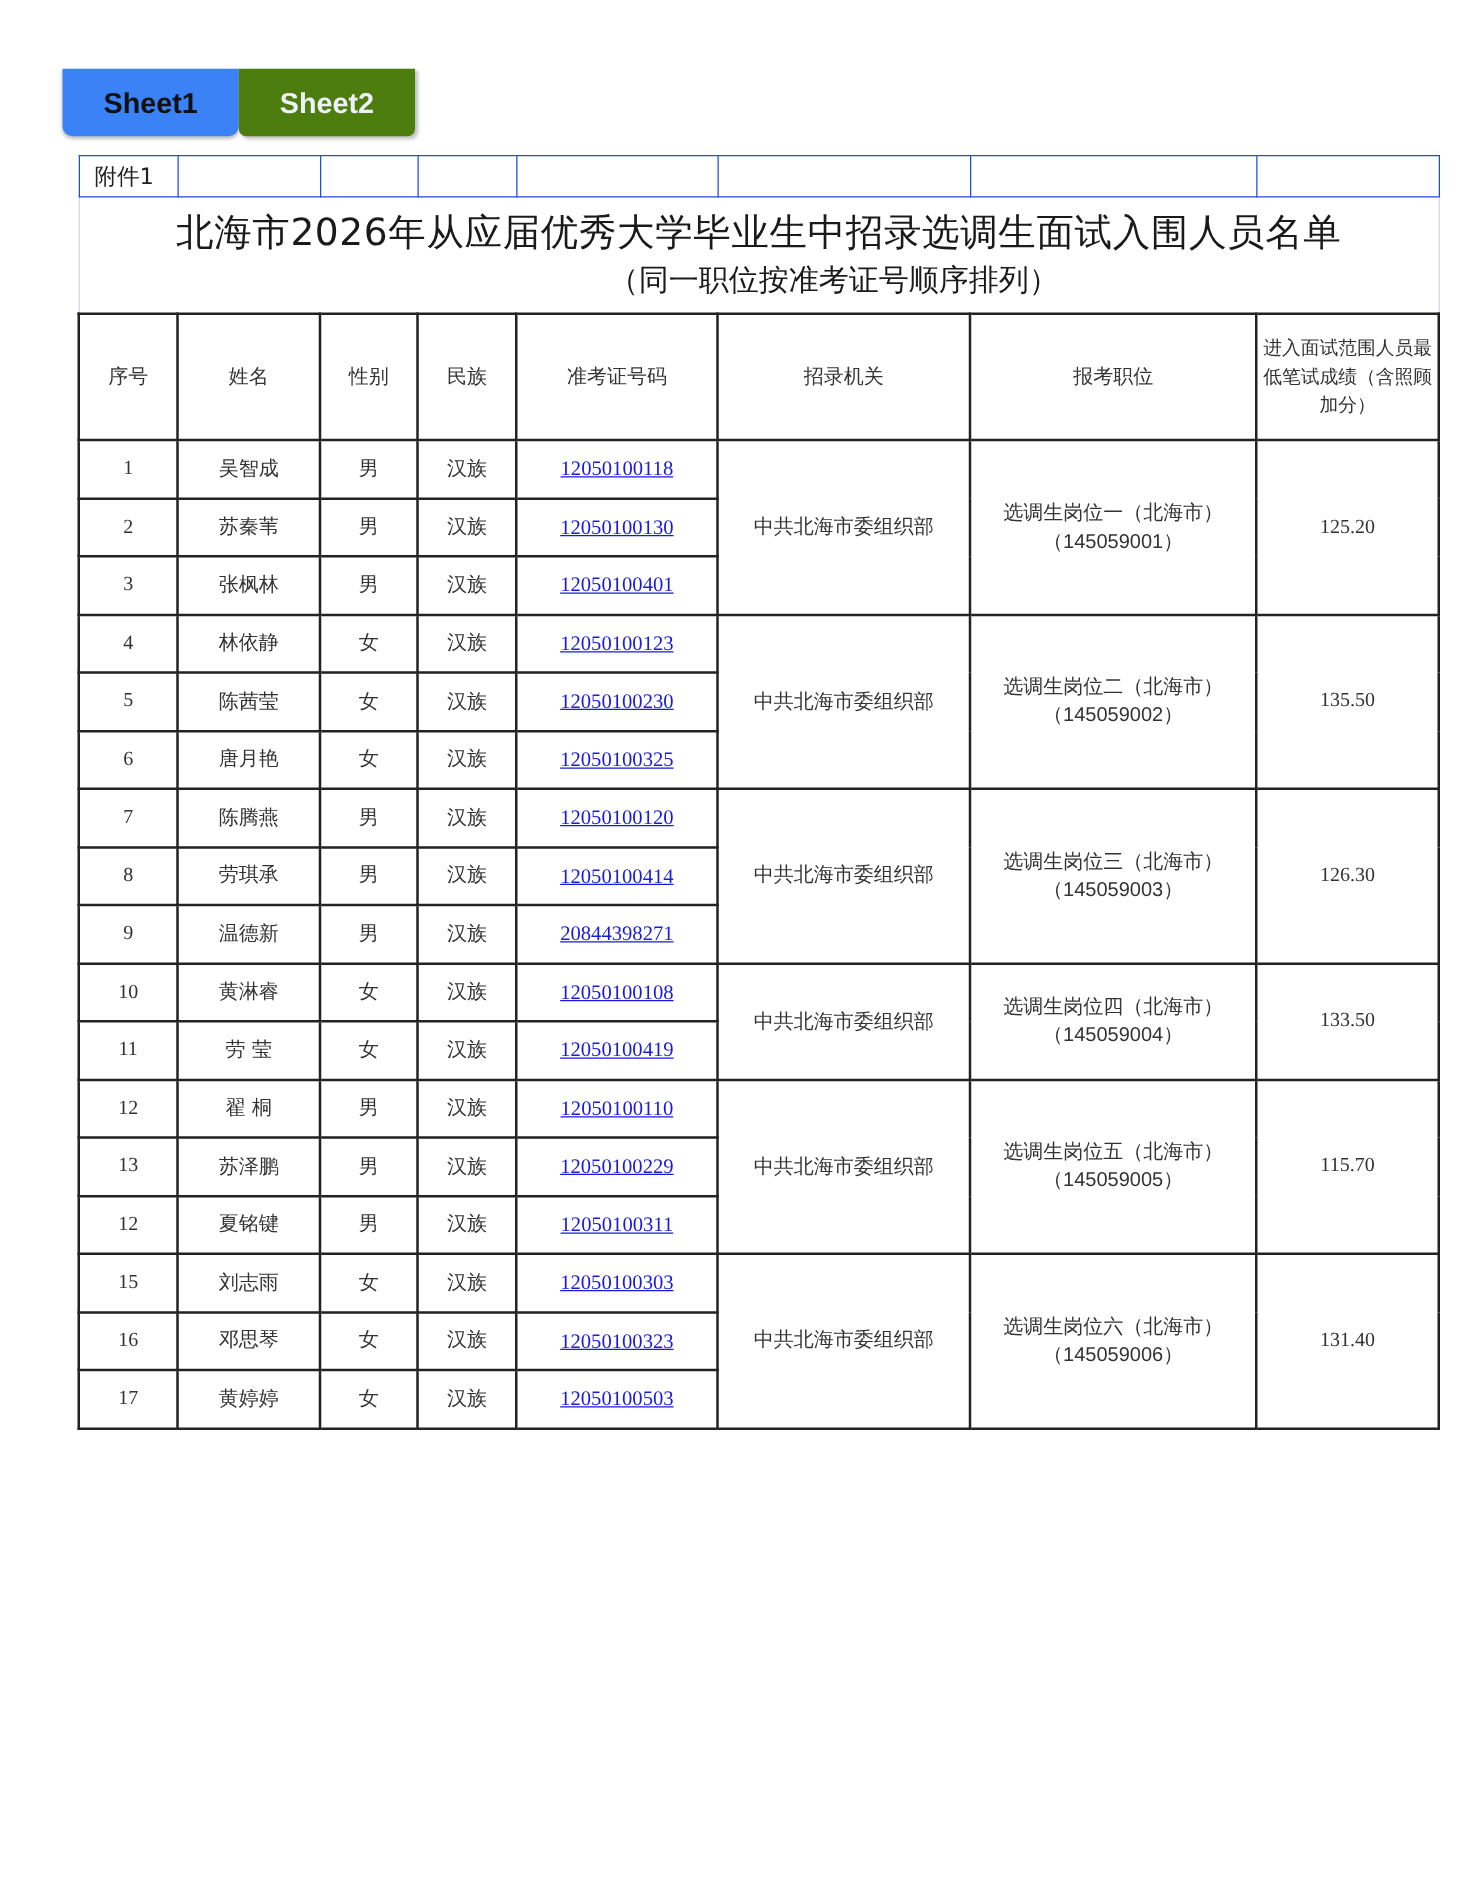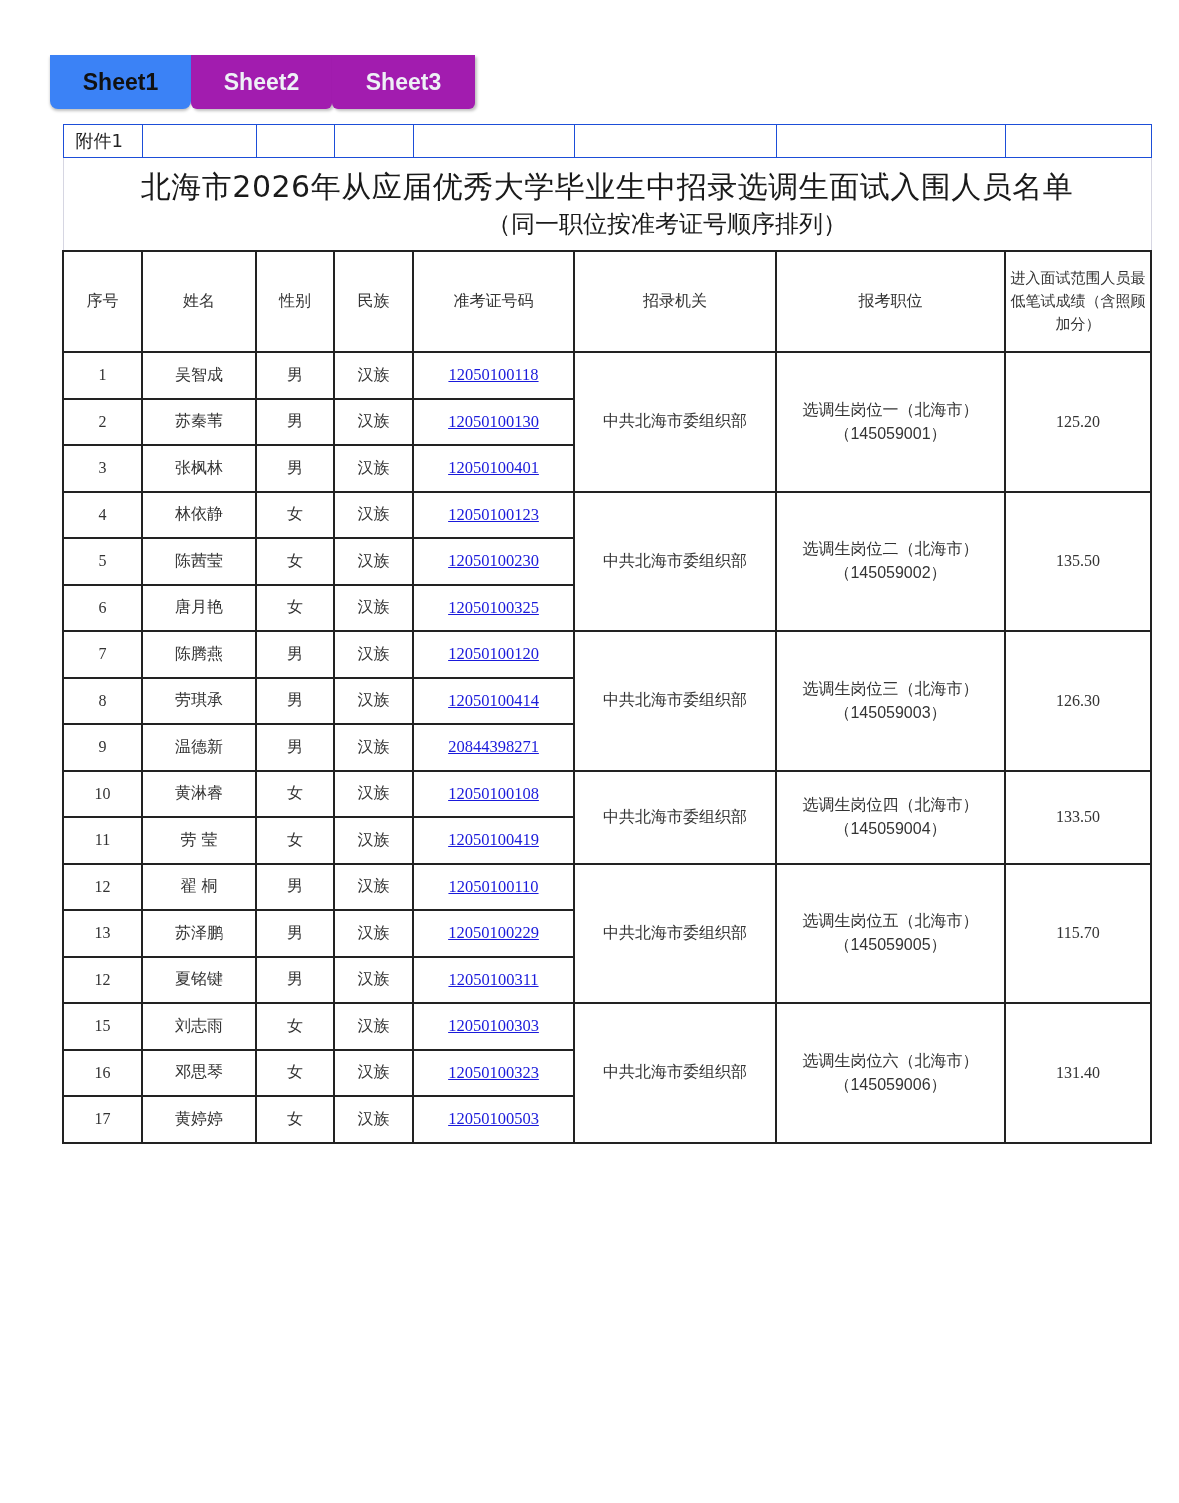--- a/index.html
+++ b/index.html
@@ -1,21 +1,21 @@
 <!DOCTYPE html>
 <html><head>
   <meta charset="utf-8">
   <style>
     html, body { margin:0; padding:0; background:#ffffff; }
     body { width:1179px; height:1503px; position:relative; font-family:"DejaVu Sans", "Liberation Sans", sans-serif; color:#222; overflow:hidden; }
 
     .tabs { position:absolute; left:50px; top:55px; height:54px; display:flex; }
     .tab { height:54px; display:flex; align-items:center; justify-content:center; font-family:"Liberation Sans", sans-serif; font-weight:bold; font-size:23px; cursor:pointer; box-sizing:border-box; }
     .tab.active { width:141px; background:#3b82f6; color:#111; border-radius:0 0 8px 8px; box-shadow:0 2px 3px rgba(0,0,0,0.25); }
-    .tab.inactive { background:#a21caf; color:#eef1f6; border-radius:0 0 6px 6px; box-shadow:2px 2px 3px rgba(0,0,0,0.25); }
+    .tab.inactive { background:#4d7c0f; color:#eef1f6; border-radius:0 0 6px 6px; box-shadow:2px 2px 3px rgba(0,0,0,0.25); }
     .tab.t2 { width:141px; }
     .tab.t3 { width:143px; }
 
     table.sheet { position:absolute; left:62px; top:124px; border-collapse:collapse; table-layout:fixed; width:1088px; }
     table.sheet td { padding:0; text-align:center; vertical-align:middle; font-size:16px; }
     .light td { border:1px solid #1d4ed8; }
     tr.top-row td { height:32px; }
     tr.top-row td.attach { text-align:left; padding-left:12px; font-size:18px; color:#222; }
     tr.title-row td { height:92px; border:1px solid #d6d6e2; }
     .title-main { font-size:30px; color:#1a1a1a; line-height:40px; letter-spacing:0.5px; }
@@ -30,21 +30,20 @@
     td.pos { line-height:24px; }
     td.pos .code { font-family:Liberation Sans, sans-serif; }
     td.score { font-family:"Liberation Serif", serif; font-size:16.5px; }
   </style>
 </head>
 <body>
 
 <div class="tabs">
   <div class="tab active">Sheet1</div>
   <div class="tab inactive t2">Sheet2</div>
-  <div class="tab inactive t3">Sheet3</div>
 </div>
 
 <table class="sheet">
   <colgroup>
     <col style="width:79px">
       <col style="width:114px">
       <col style="width:78px">
       <col style="width:79px">
     <col style="width:161px">
       <col style="width:202px">

